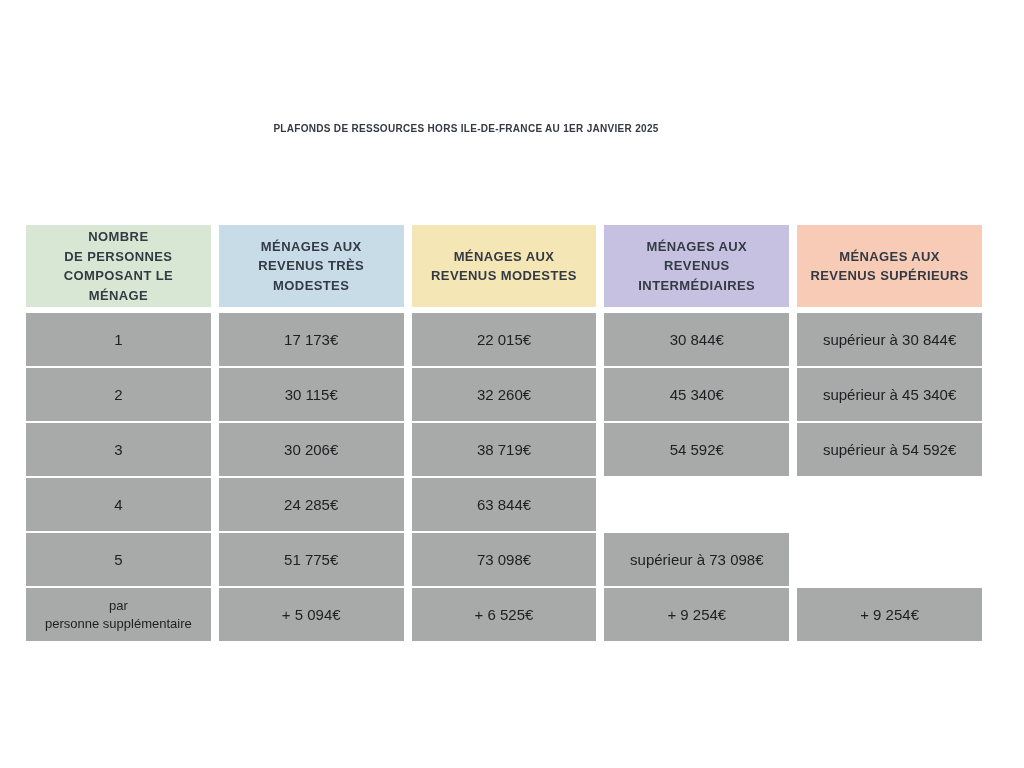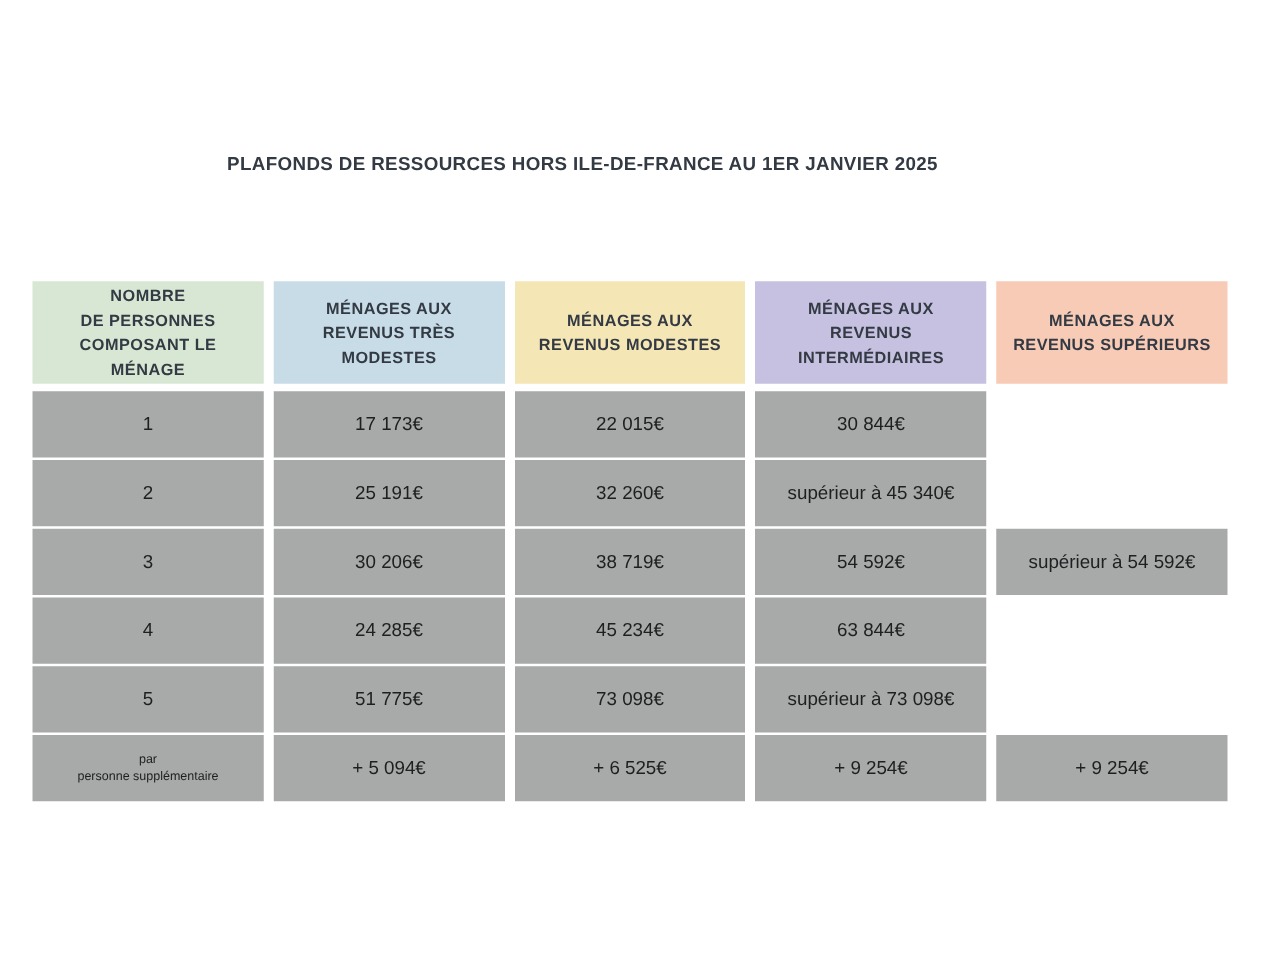--- a/index.html
+++ b/index.html
@@ -14,21 +14,21 @@
     height: 768px;
     background: #ffffff;
     overflow: hidden;
   }
   .title {
     position: absolute;
     top: 123px;
     left: 0;
     width: 932px;
     text-align: center;
-    font-size: 15px;
+    font-size: 10px;
     font-weight: bold;
     letter-spacing: 0.3px;
     color: #333a44;
   }
   .table {
     position: absolute;
     left: 26px;
     top: 225px;
     width: 956px;
   }
@@ -63,21 +63,21 @@
     background: #a7aaa8;
     display: flex;
     align-items: center;
     justify-content: center;
     text-align: center;
     font-size: 15px;
     color: #1d1f20;
     white-space: pre-line;
   }
   .cell.small {
-    font-size: 10px;
+    font-size: 13px;
     line-height: 1.35;
   }
 </style>
 </head>
 <body>
 
 <div class="page">
 
   <div class="title">PLAFONDS DE RESSOURCES HORS ILE-DE-FRANCE AU 1ER JANVIER 2025</div>
 
@@ -100,41 +100,42 @@
 REVENUS SUPÉRIEURS</div>
     </div>
 
     <div class="tbody">
 
       <div class="row">
         <div class="cell">1</div>
         <div class="cell">17 173€</div>
         <div class="cell">22 015€</div>
         <div class="cell">30 844€</div>
+        <div class="cell">supérieur à 30 844€</div>
       </div>
 
       <div class="row">
         <div class="cell">2</div>
-        <div class="cell">25 191€</div>
+        <div class="cell">30 115€</div>
         <div class="cell">32 260€</div>
+        <div class="cell">45 340€</div>
         <div class="cell">supérieur à 45 340€</div>
       </div>
 
       <div class="row">
         <div class="cell">3</div>
         <div class="cell">30 206€</div>
         <div class="cell">38 719€</div>
         <div class="cell">54 592€</div>
         <div class="cell">supérieur à 54 592€</div>
       </div>
 
       <div class="row">
         <div class="cell">4</div>
         <div class="cell">24 285€</div>
-        <div class="cell">45 234€</div>
         <div class="cell">63 844€</div>
       </div>
 
       <div class="row">
         <div class="cell">5</div>
         <div class="cell">51 775€</div>
         <div class="cell">73 098€</div>
         <div class="cell">supérieur à 73 098€</div>
       </div>
 

